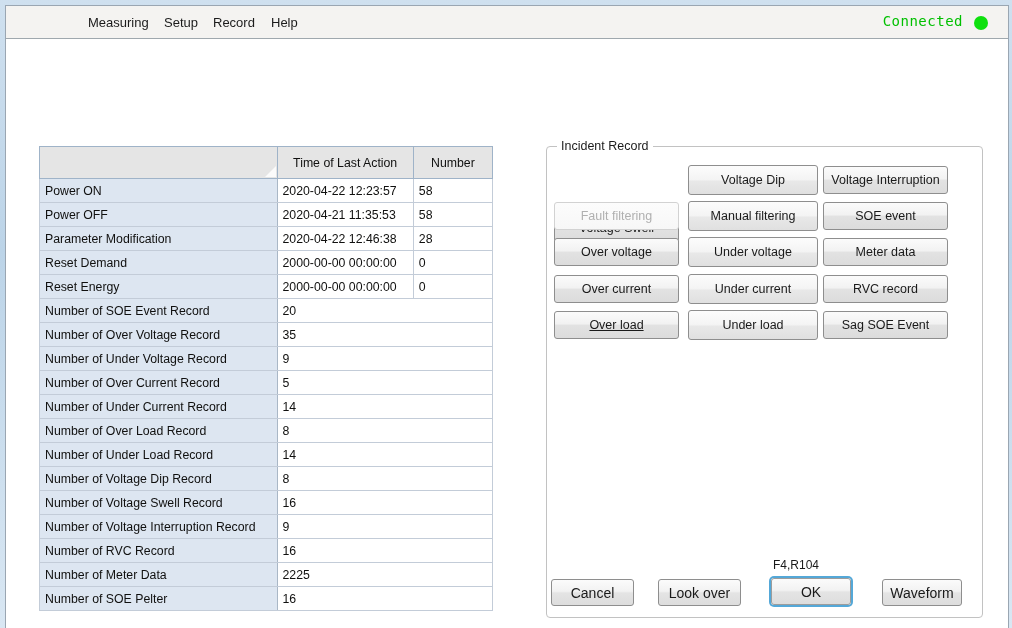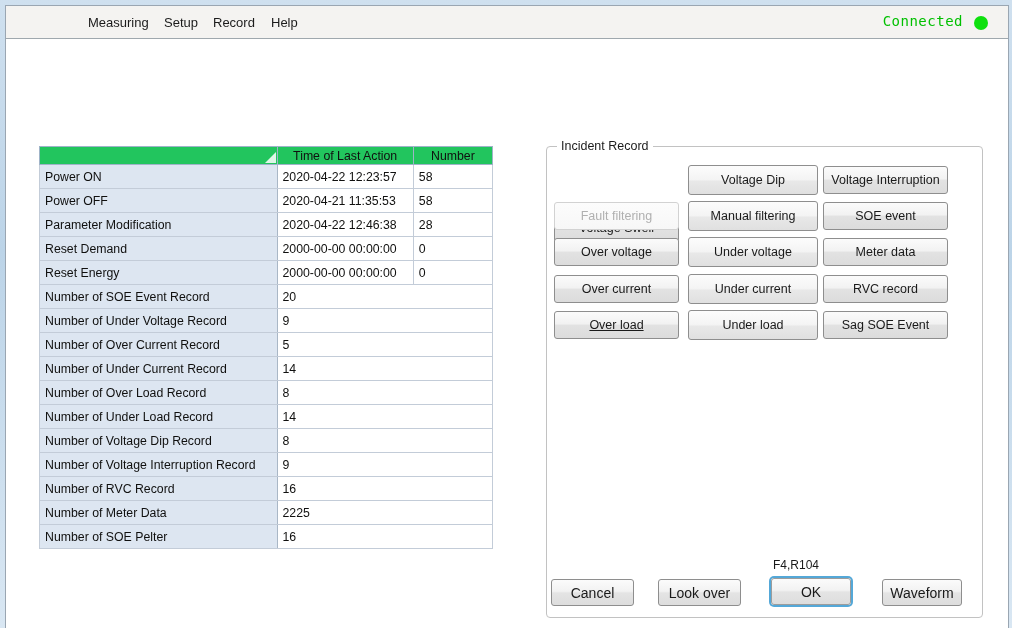--- a/index.html
+++ b/index.html
@@ -96,23 +96,23 @@
     font-size: 12.3px;
     color: #10100f;
     height: 24px;
     padding: 0 4px;
     font-weight: normal;
     overflow: hidden;
     white-space: nowrap;
     box-sizing: border-box;
   }
   #records-table thead th {
-    background: #22c55e;
+    background: #e5e5e5;
     text-align: center;
-    height: 18px;
+    height: 32px;
     border-color: #9fb3c8;
   }
   #records-table thead th.corner-cell {
     position: relative;
     padding: 0;
   }
   #records-table thead th.corner-cell .corner-tri {
     position: absolute;
     right: 1px;
     bottom: 1px;
@@ -273,20 +273,24 @@
             <tr>
               <td class="label-cell">Reset Energy</td>
               <td class="value-cell">2000-00-00 00:00:00</td>
               <td class="value-cell">0</td>
             </tr>
             <tr>
               <td class="label-cell">Number of SOE Event Record</td>
               <td class="value-cell" colspan="2">20</td>
             </tr>
             <tr>
+              <td class="label-cell">Number of Over Voltage Record</td>
+              <td class="value-cell" colspan="2">35</td>
+            </tr>
+            <tr>
               <td class="label-cell">Number of Under Voltage Record</td>
               <td class="value-cell" colspan="2">9</td>
             </tr>
             <tr>
               <td class="label-cell">Number of Over Current Record</td>
               <td class="value-cell" colspan="2">5</td>
             </tr>
             <tr>
               <td class="label-cell">Number of Under Current Record</td>
               <td class="value-cell" colspan="2">14</td>
@@ -295,20 +299,24 @@
               <td class="label-cell">Number of Over Load Record</td>
               <td class="value-cell" colspan="2">8</td>
             </tr>
             <tr>
               <td class="label-cell">Number of Under Load Record</td>
               <td class="value-cell" colspan="2">14</td>
             </tr>
             <tr>
               <td class="label-cell">Number of Voltage Dip Record</td>
               <td class="value-cell" colspan="2">8</td>
+            </tr>
+            <tr>
+              <td class="label-cell">Number of Voltage Swell Record</td>
+              <td class="value-cell" colspan="2">16</td>
             </tr>
             <tr>
               <td class="label-cell">Number of Voltage Interruption Record</td>
               <td class="value-cell" colspan="2">9</td>
             </tr>
             <tr>
               <td class="label-cell">Number of RVC Record</td>
               <td class="value-cell" colspan="2">16</td>
             </tr>
             <tr>

